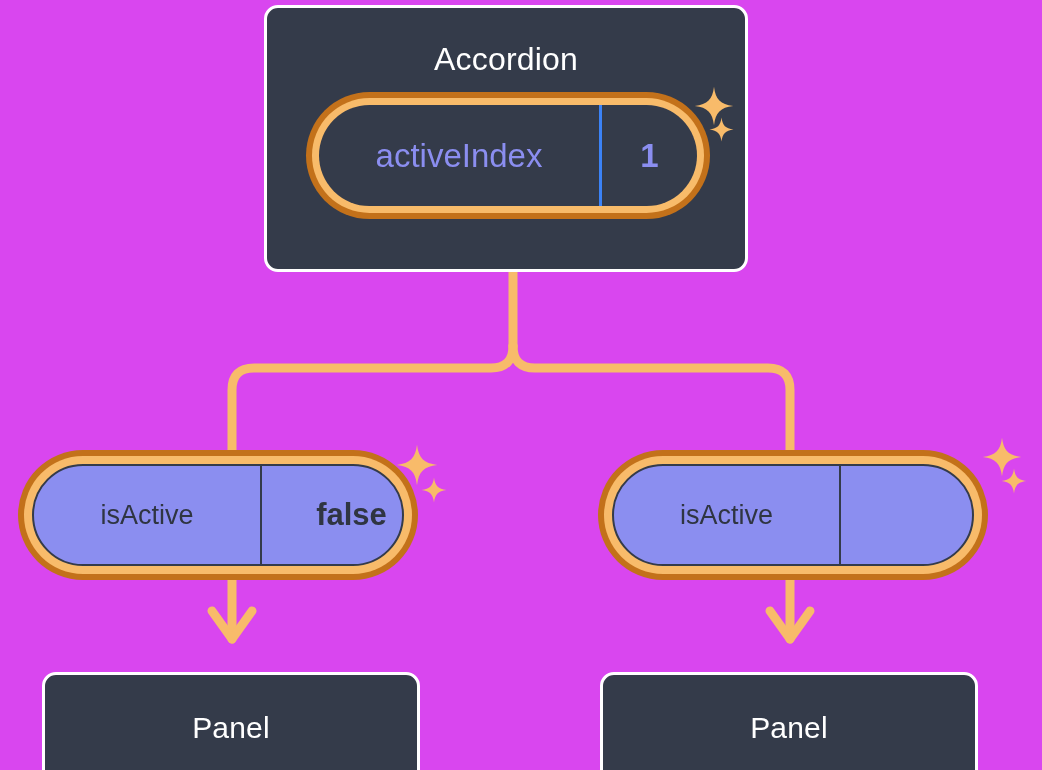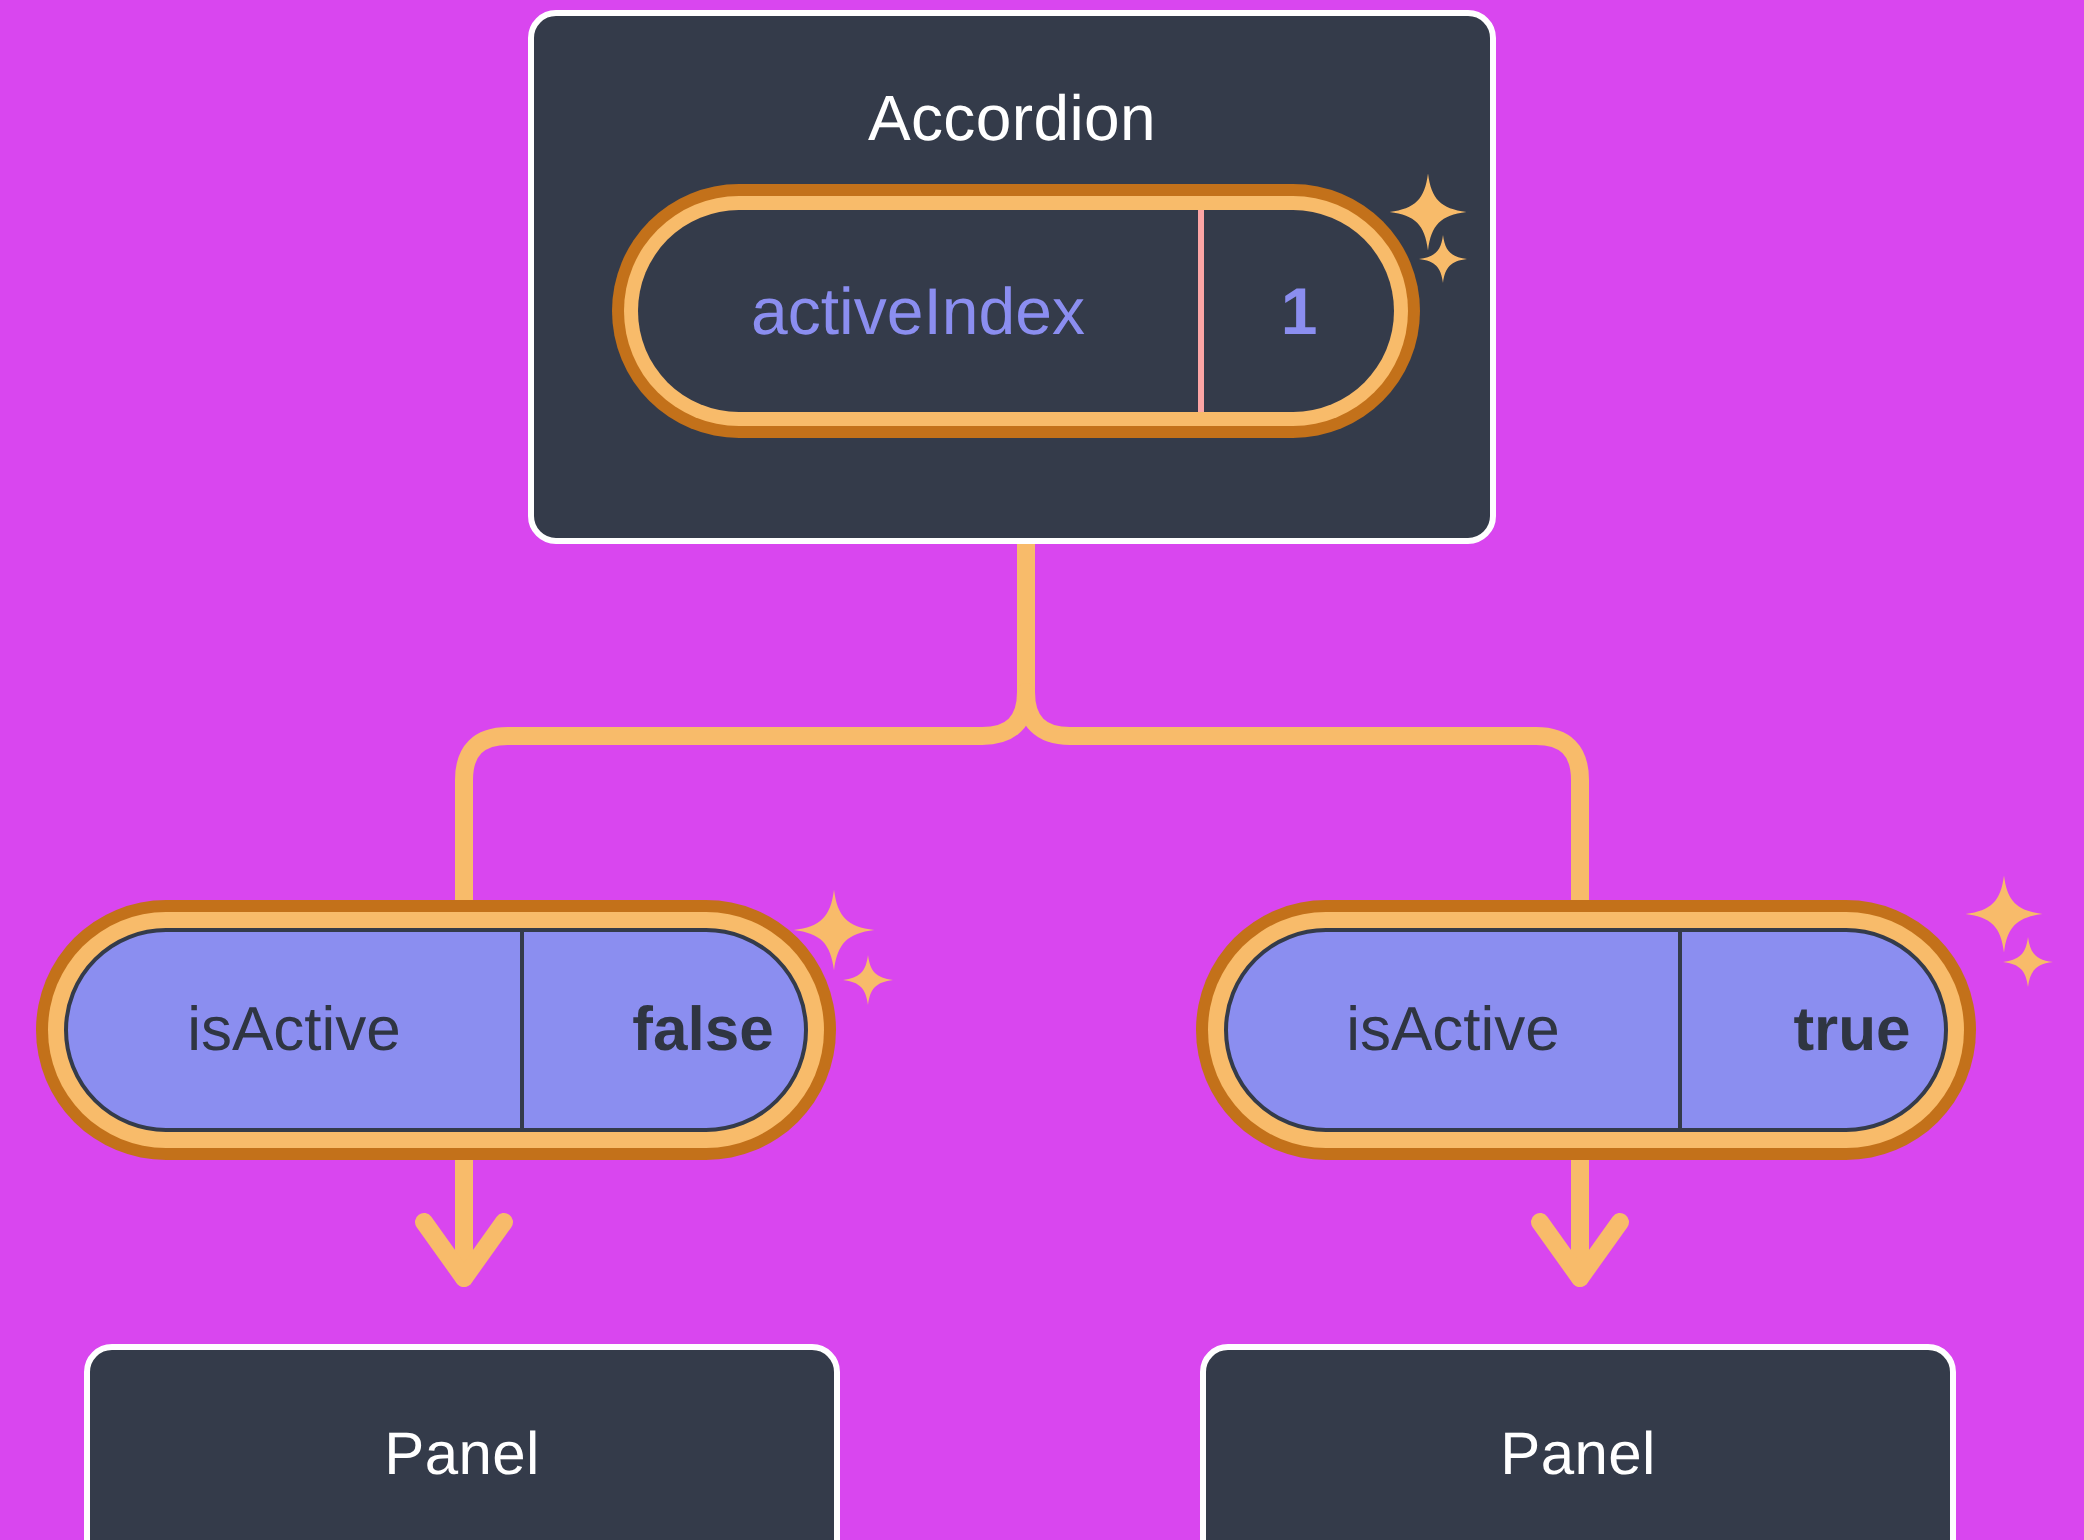--- a/index.html
+++ b/index.html
@@ -114,42 +114,42 @@
   #pill-active-index .pill-mid { padding: 7px; }
   #pill-active-index .pill-body {
     background: #343b4a;
     border: 0;
   }
   #pill-active-index .pill-key {
     flex: 0 0 283px;
     color: #8b8ef0;
     font-size: 33px;
     font-weight: 400;
-    border-right: 3px solid #fca5a5;
+    border-right: 3px solid #3b82f6;
   }
   #pill-active-index .pill-val {
     flex: 1 1 auto;
     color: #8b8ef0;
     font-size: 33px;
     font-weight: 700;
   }
 
   
   .pill-purple {
     top: 450px;
     width: 400px;
     height: 130px;
   }
   .pill-purple .pill-body {
     background: #8b8ef0;
     border: 2px solid #343b4a;
   }
   .pill-purple .pill-key {
     color: #2f3542;
-    font-size: 31px;
+    font-size: 27px;
     font-weight: 400;
     border-right: 2px solid #343b4a;
   }
   .pill-purple .pill-val {
     color: #2f3542;
     font-size: 31px;
     font-weight: 700;
     padding-left: 39px;
   }
 
@@ -210,21 +210,20 @@
         <div class="pill-key">isActive</div>
         <div class="pill-val">false</div>
       </div>
     </div>
   </div>
 
   <div id="pill-is-active-true" class="pill-outer pill-purple">
     <div class="pill-mid">
       <div class="pill-body">
         <div class="pill-key">isActive</div>
-        <div class="pill-val">true</div>
       </div>
     </div>
   </div>
 
   <div id="panel-card-left" class="card panel-card">
     <div class="card-title">Panel</div>
   </div>
 
   <div id="panel-card-right" class="card panel-card">
     <div class="card-title">Panel</div>

